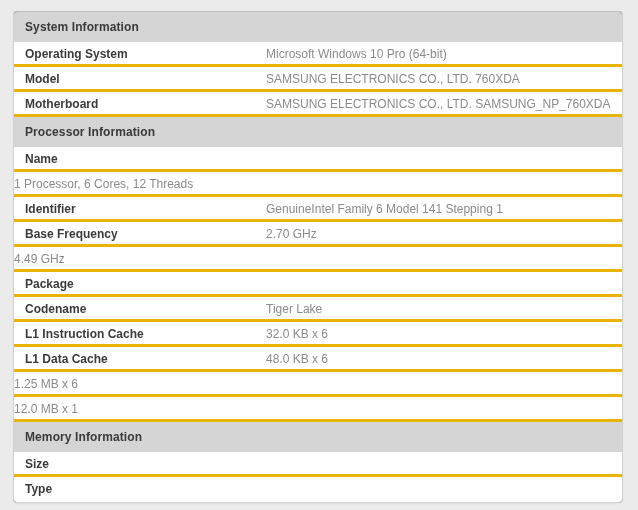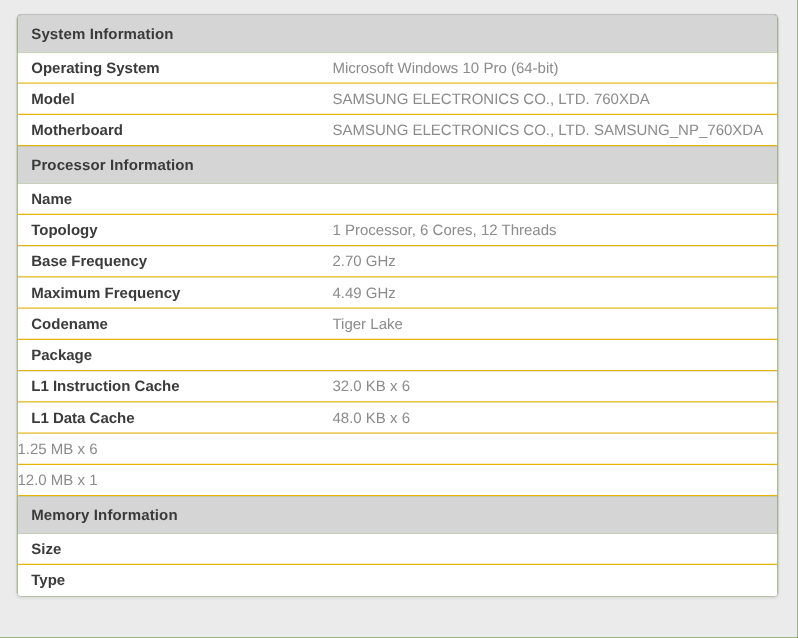--- a/index.html
+++ b/index.html
@@ -13,21 +13,21 @@
     position: relative;
     background: #ebebeb;
     font-family: "Liberation Sans", "DejaVu Sans", sans-serif;
     -webkit-font-smoothing: antialiased;
   }
   .sysinfo-table {
     position: absolute;
     left: 13px;
     top: 11px;
     width: 610px;
-    background: #4d7c0f;
+    background: #14532d;
     border: 1px solid #d2d2d2;
     border-top-color: #bfbfbf;
     border-radius: 4px;
     box-shadow: 0 1px 2px rgba(0,0,0,0.06);
     box-sizing: border-box;
     overflow: hidden;
   }
   .section-header {
     height: 30px;
     line-height: 30px;
@@ -36,21 +36,21 @@
     font-size: 12px;
     font-weight: bold;
     color: #3a3a3a;
     letter-spacing: 0.1px;
   }
   .row {
     display: flex;
     height: 25px;
     line-height: 24px;
     background: #ffffff;
-    border-bottom: 1px solid #eab308;
+    border-bottom: 3px solid #eab308;
     font-size: 12px;
     box-sizing: border-box;
   }
   .row:last-child {
     border-bottom: none;
   }
   .cell {
     white-space: nowrap;
     overflow: hidden;
     box-sizing: border-box;
@@ -83,38 +83,40 @@
     </div>
     <div class="row">
       <div class="cell label">Motherboard</div>
       <div class="cell value">SAMSUNG ELECTRONICS CO., LTD. SAMSUNG_NP_760XDA</div>
     </div>
     <div class="section-header"><span>Processor Information</span></div>
     <div class="row">
       <div class="cell label">Name</div>
     </div>
     <div class="row">
-      <div class="cell label">Topology</div>
       <div class="cell value">1 Processor, 6 Cores, 12 Threads</div>
+    </div>
+    <div class="row">
+      <div class="cell label">Identifier</div>
+      <div class="cell value">GenuineIntel Family 6 Model 141 Stepping 1</div>
     </div>
     <div class="row">
       <div class="cell label">Base Frequency</div>
       <div class="cell value">2.70 GHz</div>
     </div>
     <div class="row">
-      <div class="cell label">Maximum Frequency</div>
       <div class="cell value">4.49 GHz</div>
+    </div>
+    <div class="row">
+      <div class="cell label">Package</div>
+      <div class="cell value"></div>
     </div>
     <div class="row">
       <div class="cell label">Codename</div>
       <div class="cell value">Tiger Lake</div>
-    </div>
-    <div class="row">
-      <div class="cell label">Package</div>
-      <div class="cell value"></div>
     </div>
     <div class="row">
       <div class="cell label">L1 Instruction Cache</div>
       <div class="cell value">32.0 KB x 6</div>
     </div>
     <div class="row">
       <div class="cell label">L1 Data Cache</div>
       <div class="cell value">48.0 KB x 6</div>
     </div>
     <div class="row">

